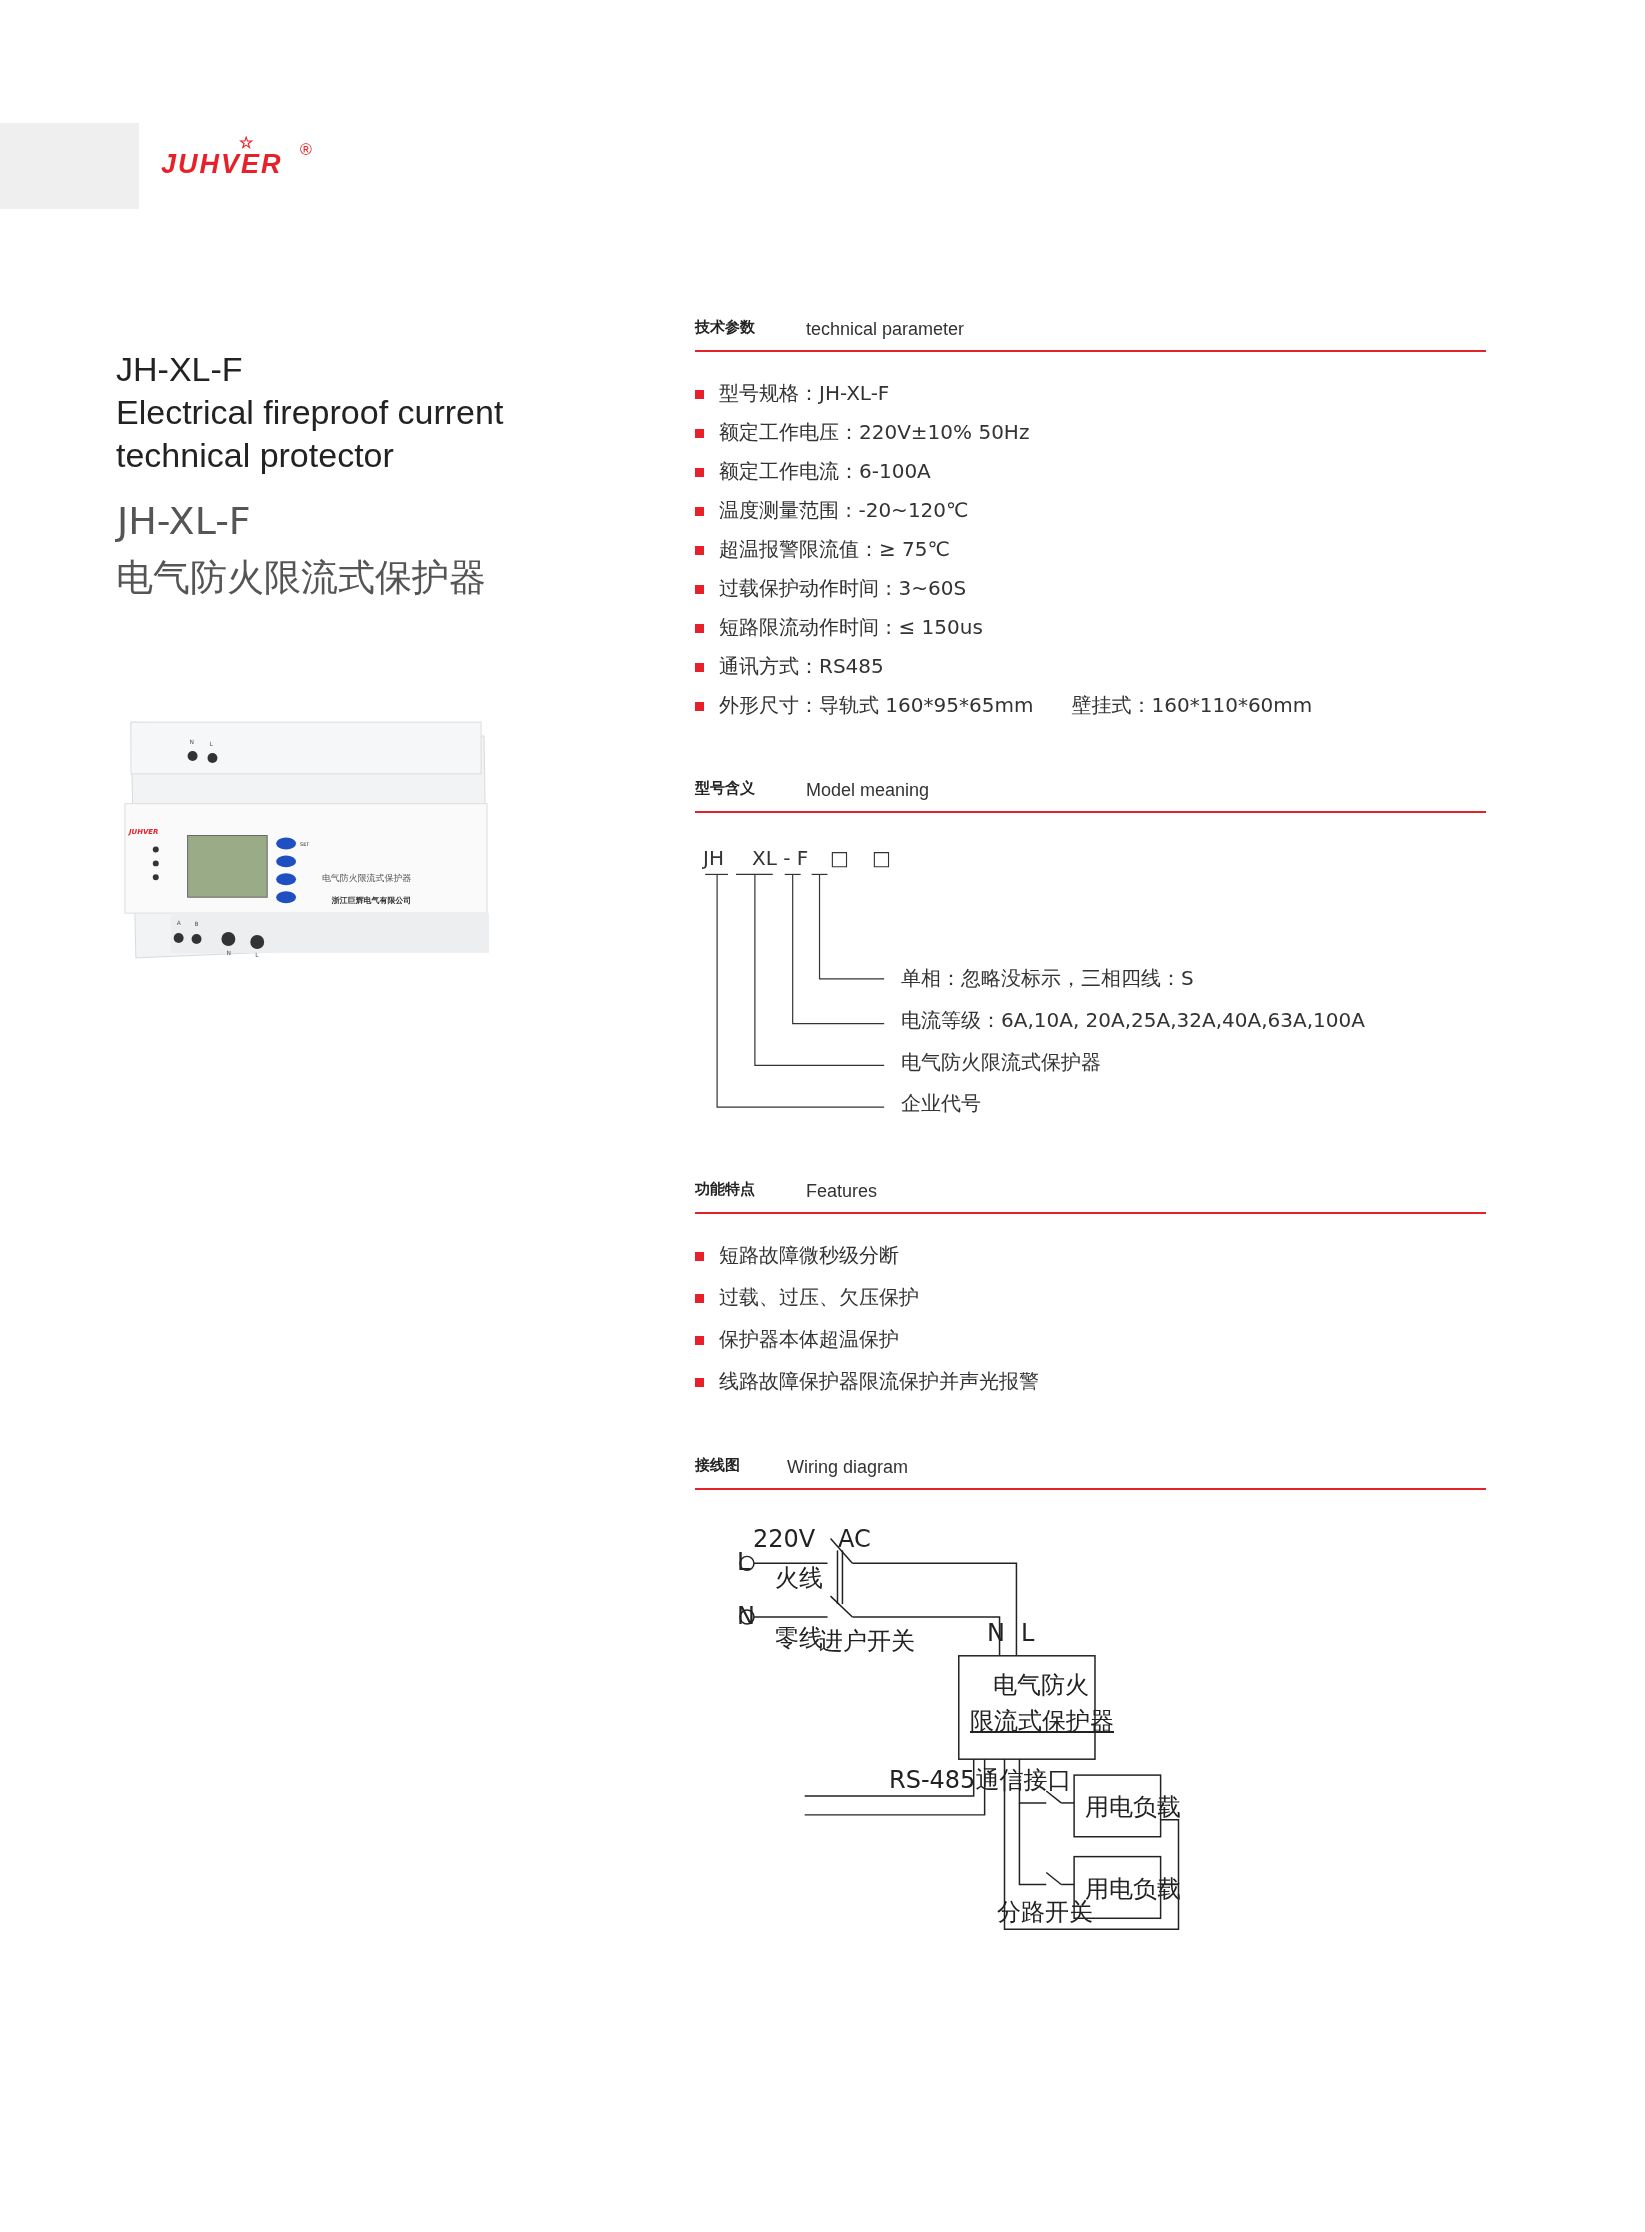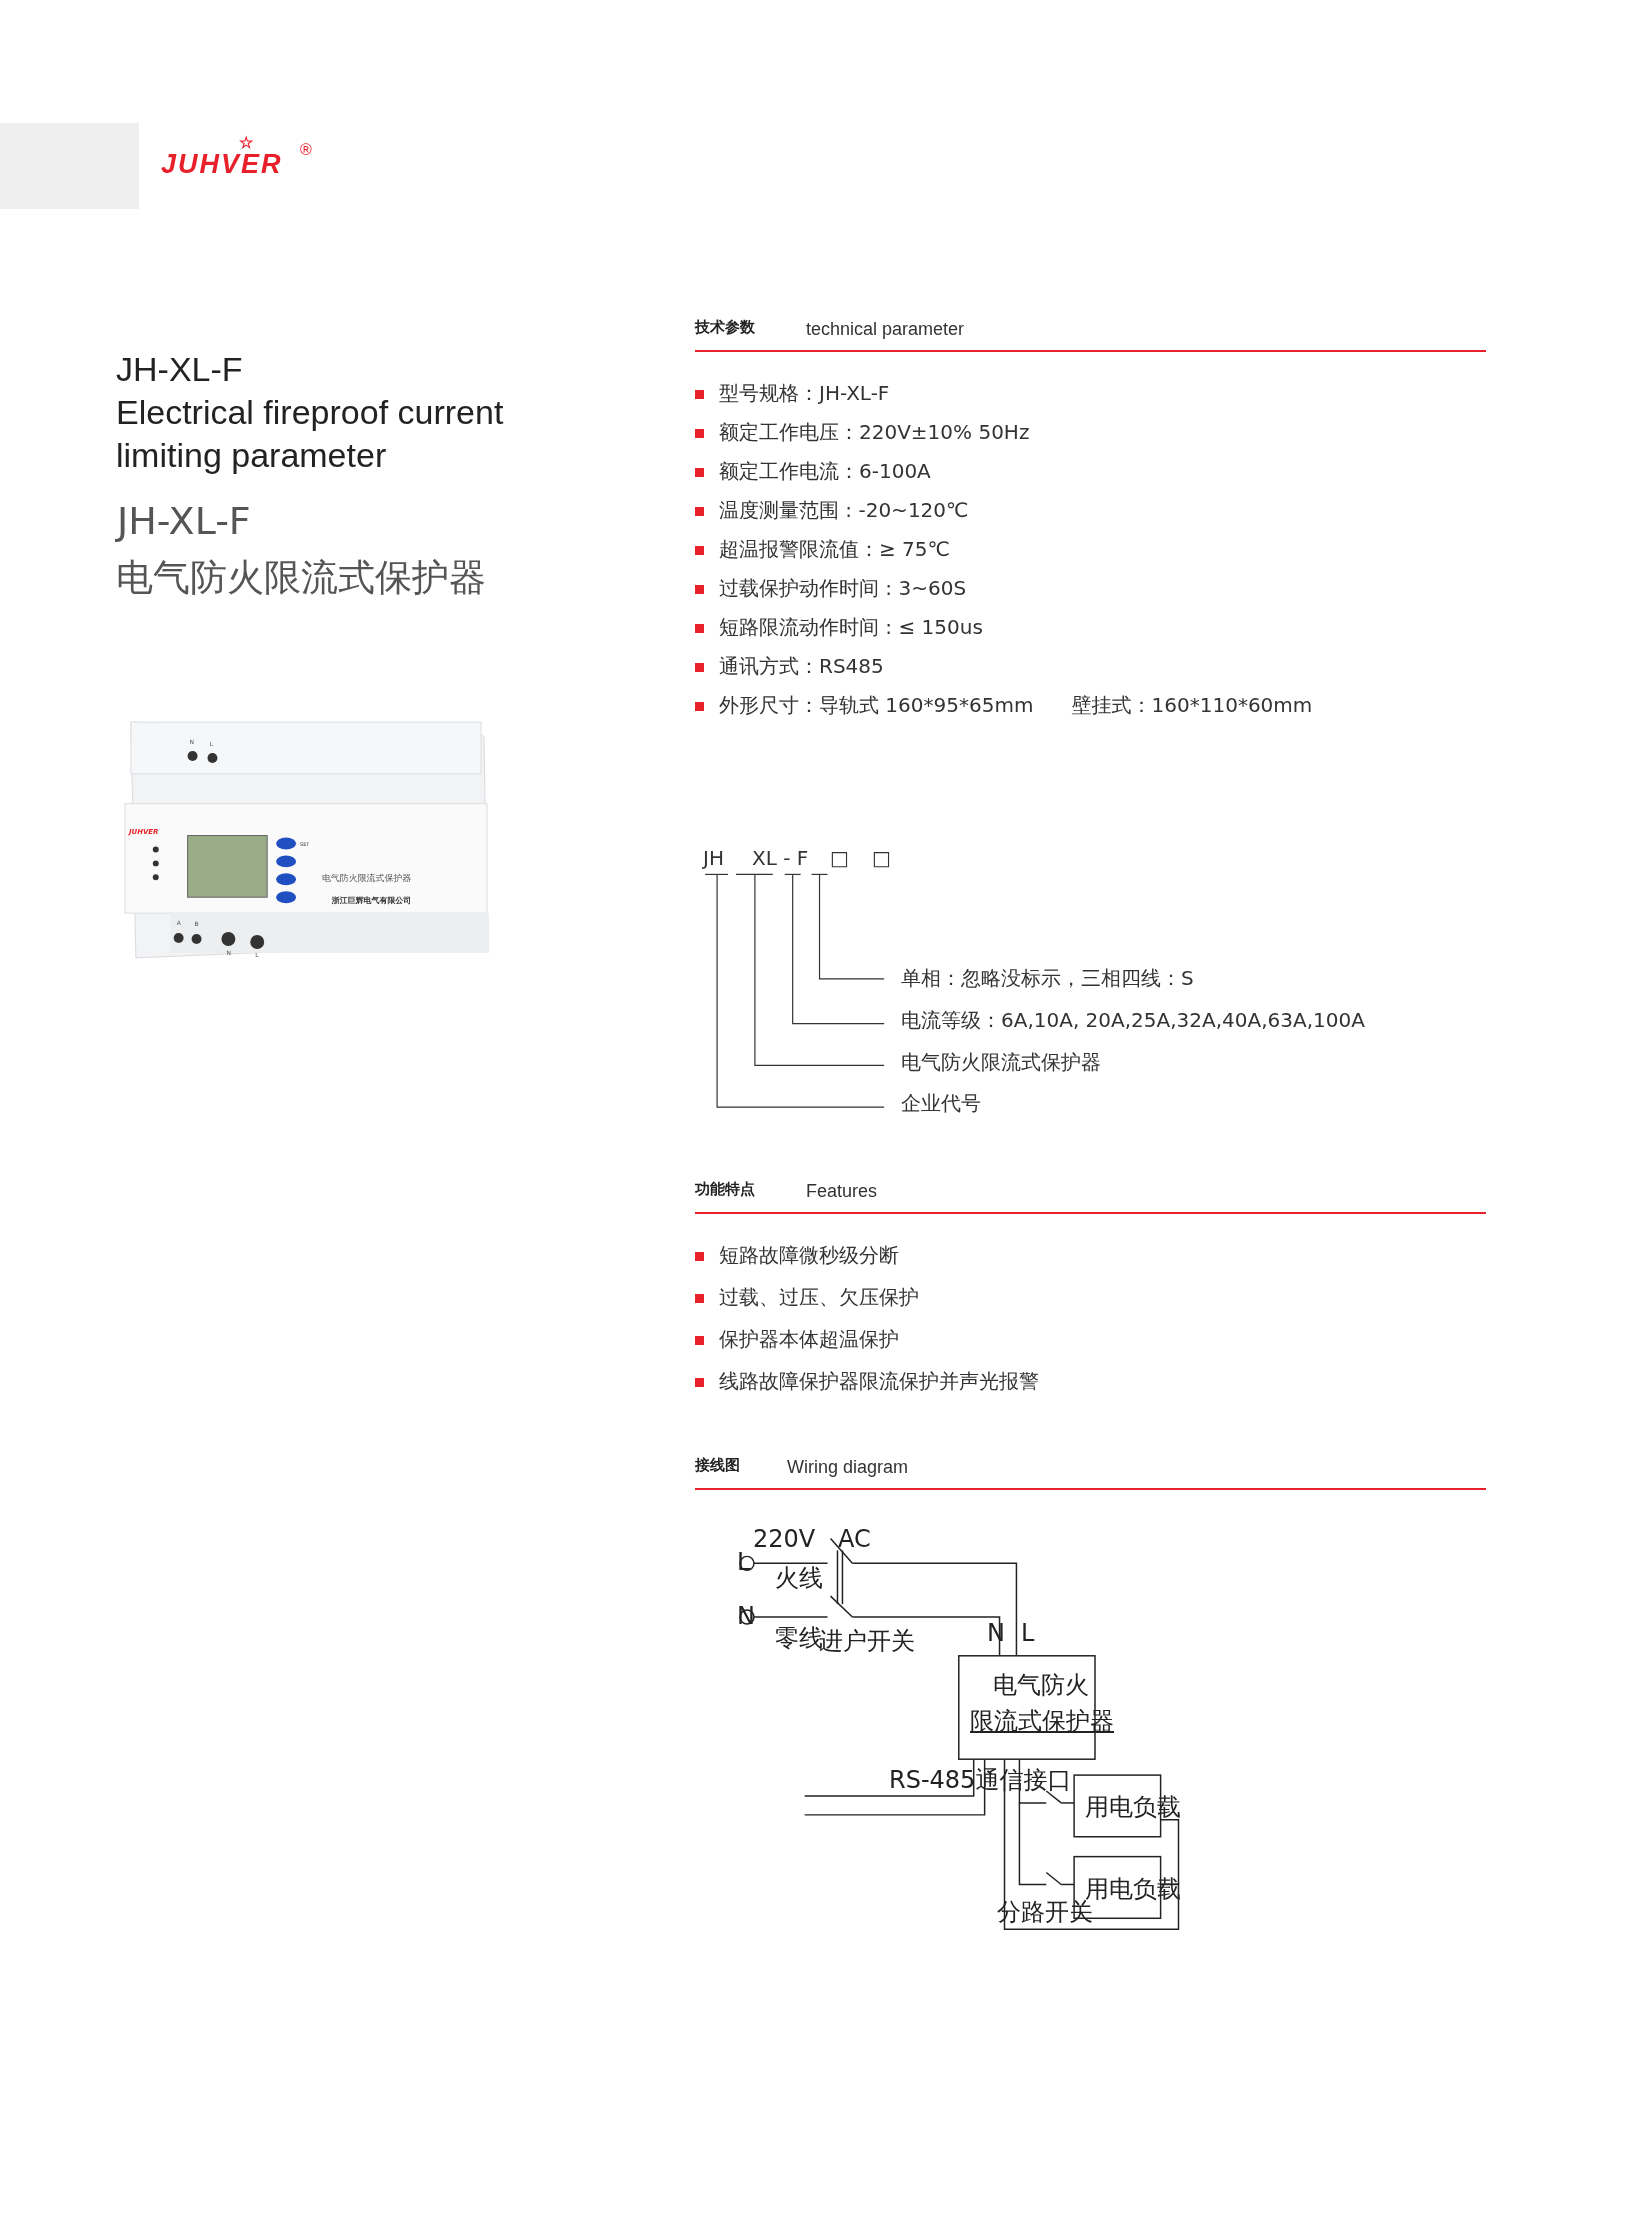--- a/index.html
+++ b/index.html
@@ -29,21 +29,21 @@
 <div class="graybox"></div>
 <div class="logo">
   <span>JUHVER</span>
   <span class="star">☆</span>
   <span class="reg">®</span>
 </div>
 
 <div class="title-en">
   <div>JH-XL-F</div>
   <div>Electrical fireproof current</div>
-  <div>limiting parameter</div>
+  <div>technical protector</div>
 </div>
 <div class="title-model">JH-XL-F</div>
 <div class="title-cn">电气防火限流式保护器</div>
 
 <svg class="device" viewBox="0 0 385 252">
   <polygon points="20,8 375,22 378,230 25,245" fill="#f2f3f5" stroke="#d8dadd"></polygon>
   <rect x="20" y="8" width="352" height="52" fill="#f6f7f8" stroke="#dcdde0"></rect>
   <circle cx="82" cy="42" r="5" fill="#333"></circle>
     <circle cx="102" cy="44" r="5" fill="#333"></circle>
   <text x="79" y="30" font-size="6" fill="#555">N</text>
@@ -84,20 +84,24 @@
     <li style="height:39px">温度测量范围 : -20~120℃</li>
     <li style="height:39px">超温报警限流值：≥ 75℃</li>
     <li style="height:39px">过载保护动作时间 : 3~60S</li>
     <li style="height:39px">短路限流动作时间 : ≤ 150us</li>
     <li style="height:39px">通讯方式：RS485</li>
     <li style="height:39px">外形尺寸：导轨式 160*95*65mm      壁挂式：160*110*60mm</li>
   </ul>
 </div>
 
 <div class="sec" style="top:771px;height:358px;">
+  <div class="sec-h">
+    <span class="cn">型号含义</span>
+    <span class="en" style="left:111px;">Model meaning</span>
+  </div>
   <span class="mm" style="left:8px;top:75px;">JH</span>
   <span class="mm" style="left:57px;top:75px;">XL - F</span>
   <span class="mm" style="left:135px;top:75px;">□</span>
   <span class="mm" style="left:177px;top:75px;">□</span>
   <svg style="left:0;top:0;" width="796" height="358" viewBox="0 0 800 360">
     <g stroke="#333" stroke-width="1.2" fill="none">
       <line x1="10" y1="104" x2="33" y2="104"></line>
         <line x1="41" y1="104" x2="78" y2="104"></line>
       <line x1="90" y1="104" x2="106" y2="104"></line>
         <line x1="117" y1="104" x2="133" y2="104"></line>

